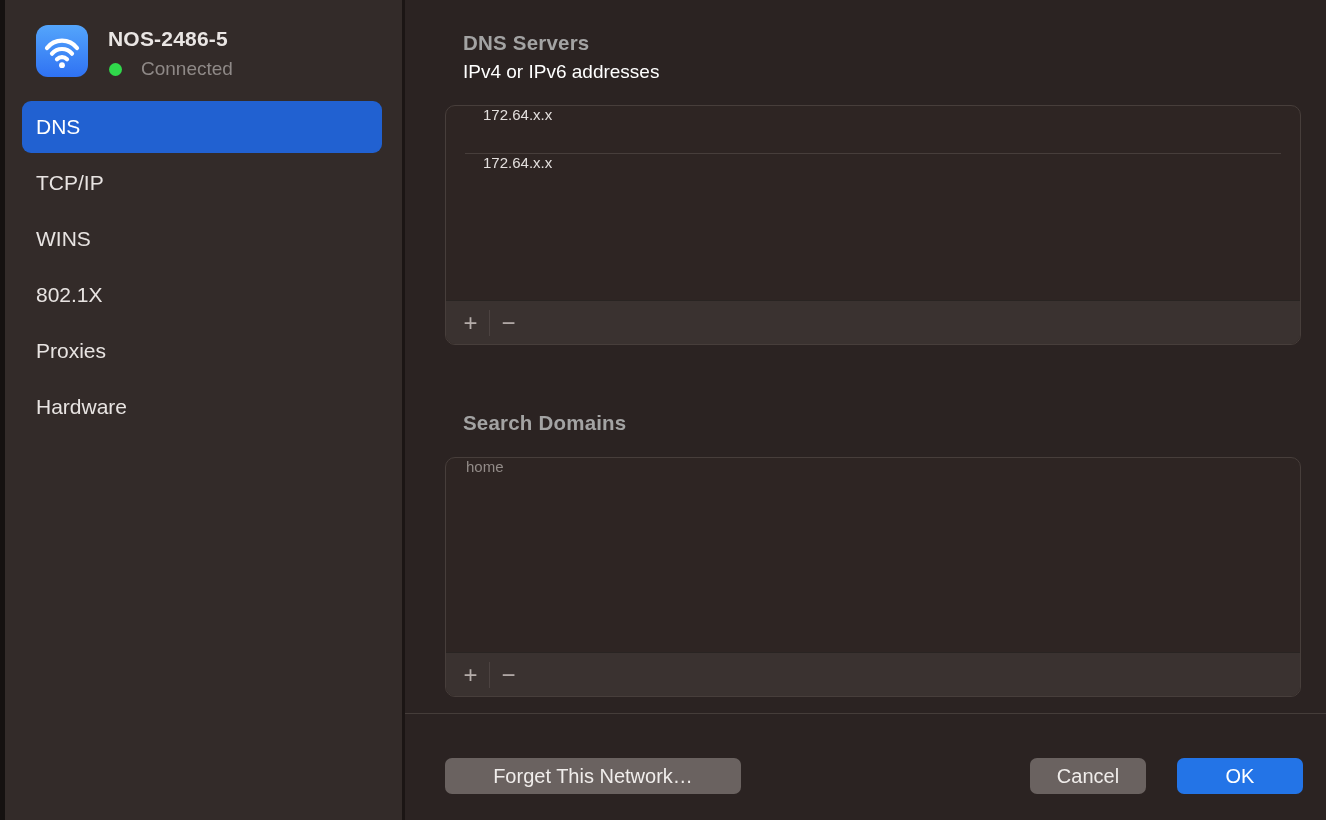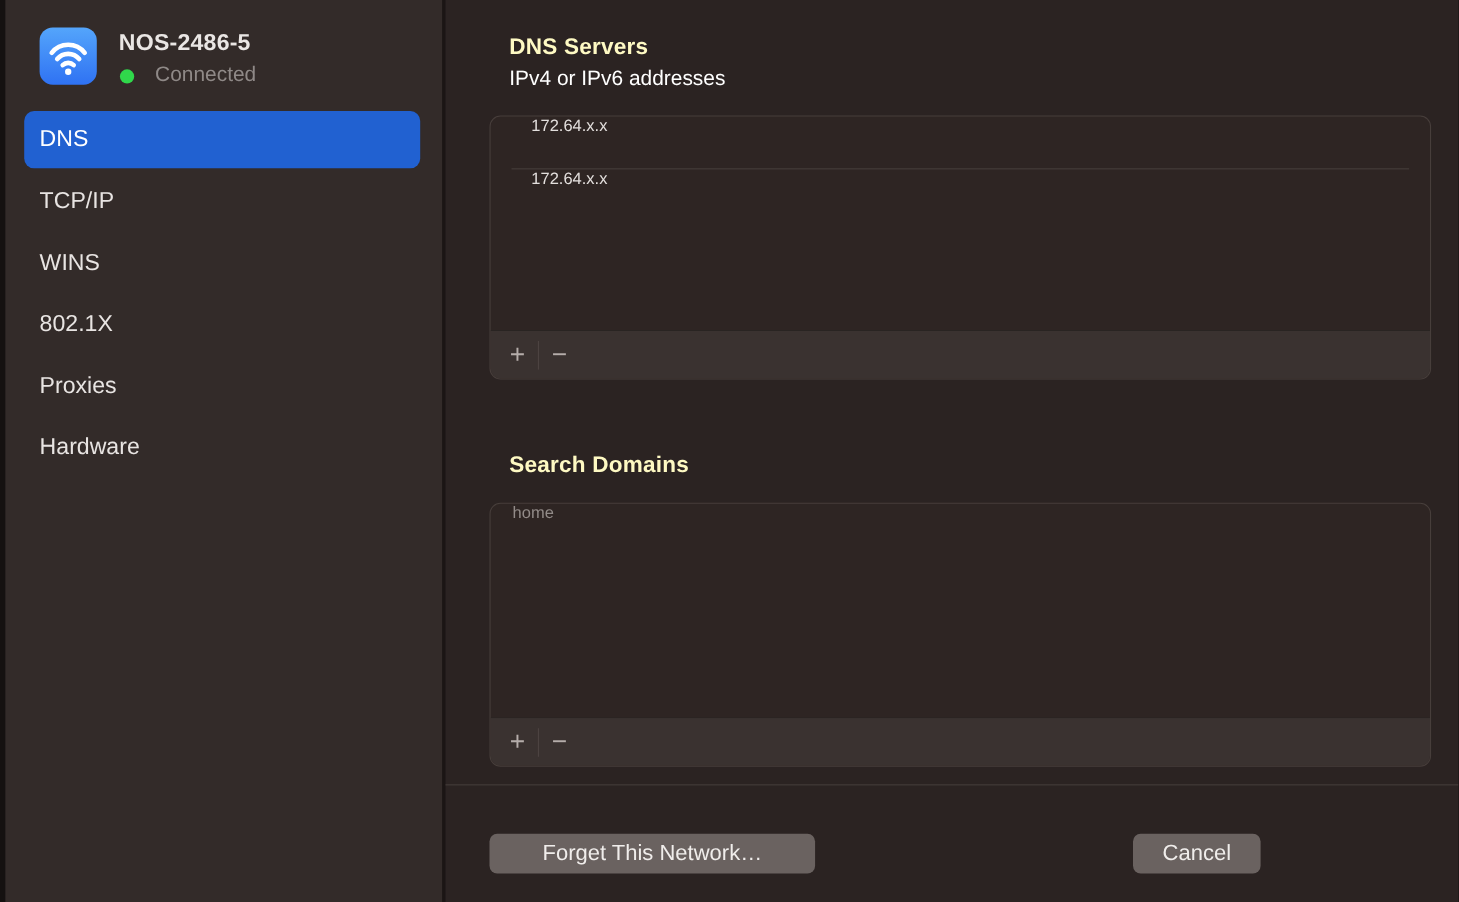--- a/index.html
+++ b/index.html
@@ -40,21 +40,21 @@
   .nav-item {
     height:52px; margin:0 20px 4px 17px; padding-left:14px;
     display:flex; align-items:center;
     border-radius:9px; font-size:21px; color:#e8e4e2; cursor:default;
   }
   .nav-item.selected { background:#2161d1; color:#ffffff; }
 
   
   .content { position:absolute; left:405px; top:0; right:0; height:100%; }
 
-  .section-title { position:absolute; left:58px; font-size:20.5px; font-weight:700; color:#fef9c3; letter-spacing:.2px; }
+  .section-title { position:absolute; left:58px; font-size:20.5px; font-weight:700; color:#a3a3a3; letter-spacing:.2px; }
   .section-subtitle { position:absolute; left:58px; font-size:19px; color:#ffffff; }
 
   .list-box {
     position:absolute; left:40px; width:856px; height:240px;
     background:#2e2523; border:1px solid #473e3b; border-radius:10px;
   }
   .list-rows { position:absolute; top:0; left:0; right:0; bottom:44px; overflow:hidden; }
   .list-row { height:47px; display:flex; align-items:flex-start; font-size:15px; color:#e3dfdd; }
   .list-row.ip-row { padding-left:37px; }
   .list-row.domain-row { padding-left:20px; color:#928b88; }
@@ -163,15 +163,16 @@
         <button class="pm-btn">+</button>
         <div class="pm-sep"></div>
         <button class="pm-btn">−</button>
       </div>
     </div>
 
     <div class="footer-divider"></div>
 
     <button class="btn btn-gray btn-forget">Forget This Network…</button>
     <button class="btn btn-gray btn-cancel">Cancel</button>
+    <button class="btn btn-ok">OK</button>
 
   </main>
 </div>
 
 </body></html>

